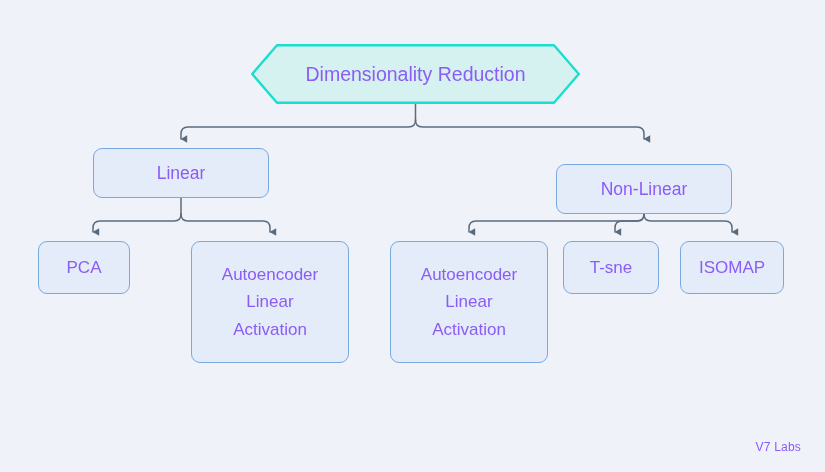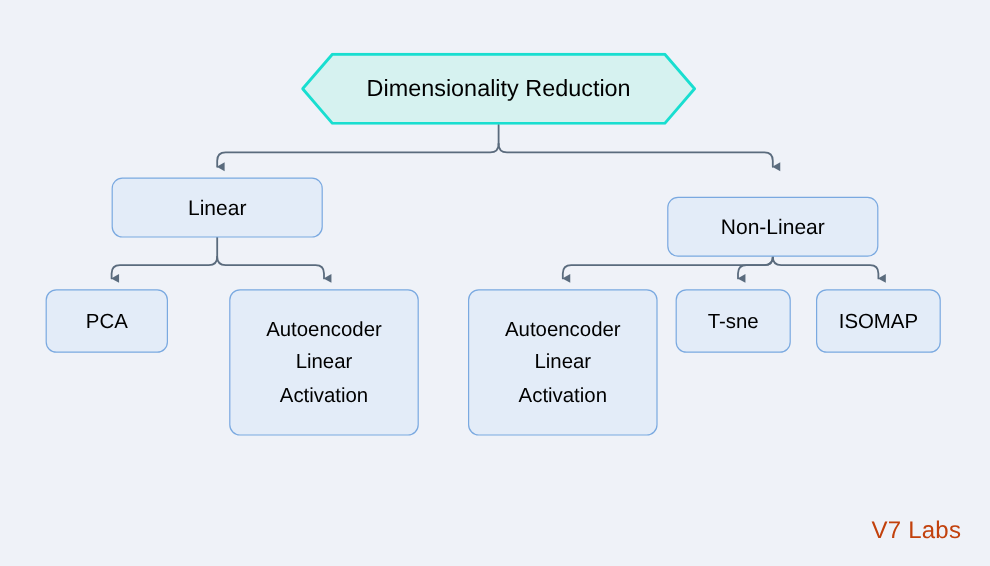--- a/index.html
+++ b/index.html
@@ -27,21 +27,21 @@
     pointer-events: none;
   }
 
   .node {
     position: absolute;
     box-sizing: border-box;
     display: flex;
     align-items: center;
     justify-content: center;
     text-align: center;
-    color: #000000;
+    color: #8b5cf6;
     z-index: 2;
   }
 
   
   .box {
     background: #e3ecf8;
     border: 1.6px solid #7aa9e0;
     border-radius: 9px;
   }
 
@@ -64,33 +64,33 @@
     height: 100%;
   }
   .hex .hex-label {
     position: relative;
     z-index: 1;
   }
 
   #node-root        { left: 251px; top: 44px;  width: 329px; height: 60px;  font-size: 19.5px; }
   #node-linear      { left: 93px;  top: 148px; width: 176px; height: 50px;  font-size: 17.5px; }
   #node-nonlinear   { left: 556px; top: 164px; width: 176px; height: 50px;  font-size: 17.5px; }
-  #node-pca         { left: 38px;  top: 241px; width: 102px; height: 53px;  font-size: 17px; }
+  #node-pca         { left: 38px;  top: 241px; width: 92px; height: 53px;  font-size: 17px; }
   #node-ae-linear   { left: 191px; top: 241px; width: 158px; height: 122px; font-size: 17px; }
   #node-ae-nonlin   { left: 390px; top: 241px; width: 158px; height: 122px; font-size: 17px; }
   #node-tsne        { left: 563px; top: 241px; width: 96px; height: 53px;  font-size: 17px; }
   #node-isomap      { left: 680px; top: 241px; width: 104px; height: 53px;  font-size: 17px; }
 
   #watermark {
     position: absolute;
     right: 24px;
     bottom: 18px;
-    font-size: 20px;
+    font-size: 12px;
     letter-spacing: 0.2px;
-    color: #c2410c;
+    color: #8b5cf6;
     z-index: 3;
   }
 </style>
 </head>
 <body>
 
 <div id="canvas">
 
   <svg id="edges" viewBox="0 0 825 472" xmlns="http://www.w3.org/2000/svg">
     <defs>

